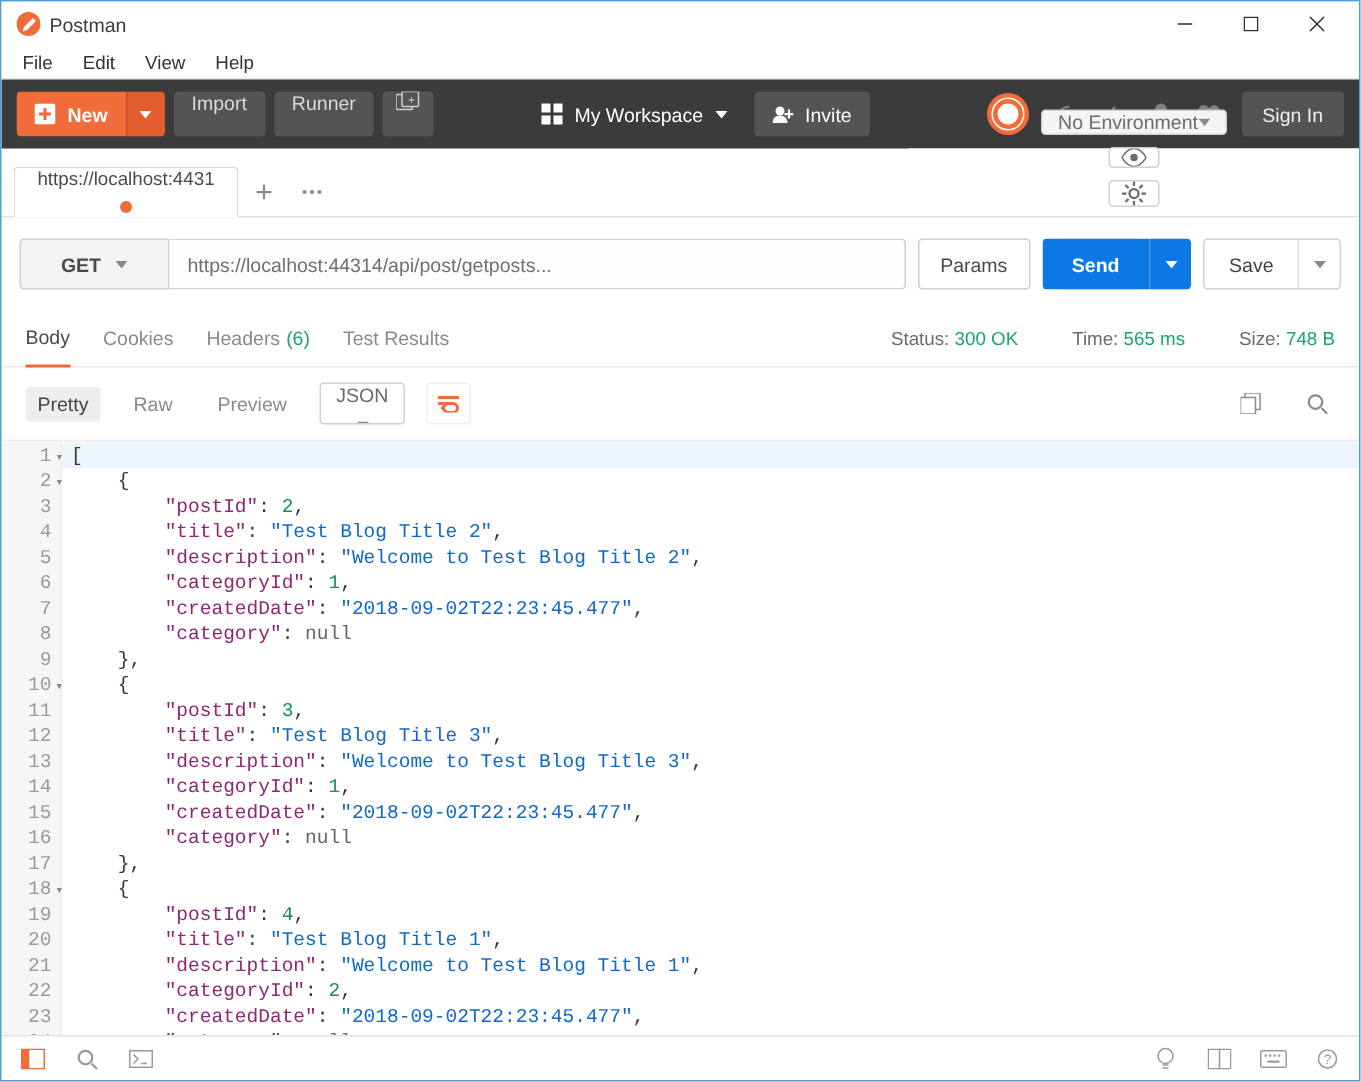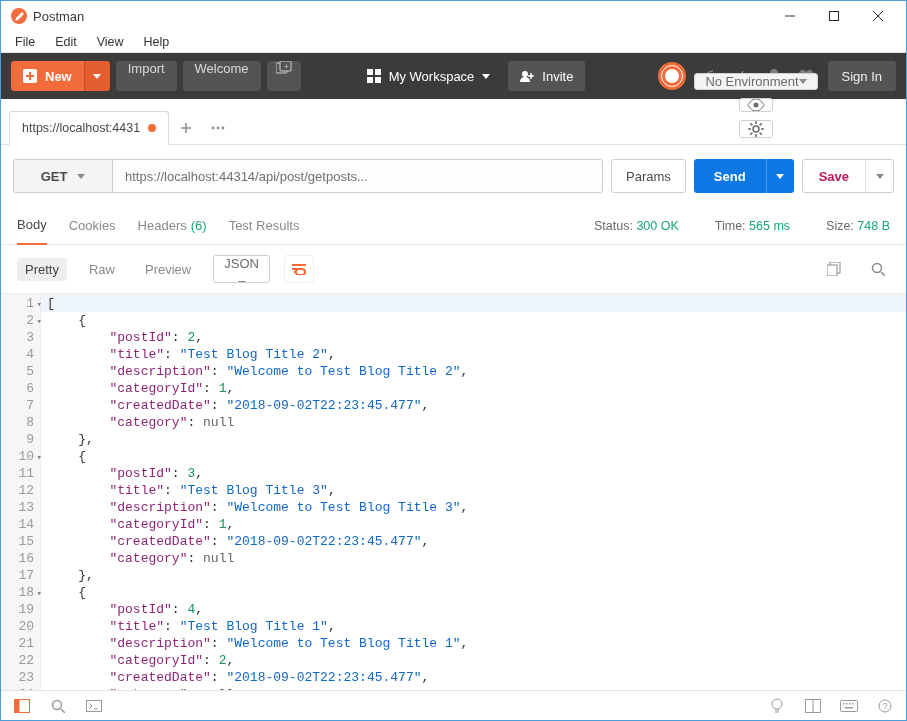--- a/index.html
+++ b/index.html
@@ -31,37 +31,37 @@
   .invite { display:inline-flex; align-items:center; gap:8px; height:30px; padding:0 12px; color:#fff; background:#545454; border-radius:3px; margin-right:18px; }
   .rbadge { width:28px; height:28px; border-radius:50%; background:#f26b3a; position:relative; margin-right:8px; display:inline-flex; align-items:center; justify-content:center; }
   .rbadge .inner { width:14px; height:14px; border-radius:50%; background:#fff; }
   .rbadge .outer { position:absolute; inset:3px; border:1.5px solid #fff; border-radius:50%; }
   .ricon { width:28px; height:28px; display:inline-flex; align-items:center; justify-content:center; color:#7e7e7e; margin:0 2px; }
   .signin { height:30px; padding:0 14px; background:#545454; color:#eee; border-radius:3px; display:inline-flex; align-items:center; margin-left:6px; }
 
   
   .row2 { height:46px; display:flex; align-items:stretch; }
   .tabs { flex:1; display:flex; align-items:flex-end; padding-left:8px; border-bottom:1px solid #e2e2e2; gap:2px; }
-  .tab { height:34px; min-width:150px; padding:0 12px; background:#fff; border:1px solid #d9d9d9; border-bottom-color:#fff; border-radius:3px 3px 0 0; display:flex; align-items:center; gap:8px; font-size:12.5px; color:#4a4a4a; position:relative; top:1px; }
+  .tab { height:34px; min-width:150px; padding:0 12px; background:#fff; border:1px solid #d9d9d9; border-bottom-color:#fff; border-radius:3px 3px 0 0; display:flex; align-items:center; gap:8px; font-size:12.5px; color:#4a4a4a; position:relative; top:1px;flex-direction:column; }
   .tab .dot { width:8px; height:8px; border-radius:50%; background:#f26b3a; }
   .tabadd, .tabdots { width:30px; height:34px; border:1px solid transparent; display:flex; align-items:center; justify-content:center; color:#8d8d8d; position:relative; top:1px; }
   .envwrap { width:300px; display:flex; align-items:center; justify-content:flex-end; gap:8px; padding:6px 10px; border-bottom:1px solid #e2e2e2; background:#fff;flex-direction:column; }
   .envsel { flex:1; height:32px; background:#f4f4f4; border:1px solid #d0d0d0; border-radius:3px; display:flex; align-items:center; padding:0 10px; color:#6b6b6b; justify-content:space-between; }
   .envbtn { width:34px; height:32px; border:1px solid #d0d0d0; border-radius:3px; display:flex; align-items:center; justify-content:center; color:#6b6b6b; background:#fff; }
 
   
   .reqrow { display:flex; align-items:center; gap:8px; padding:14px 12px;justify-content:space-between; }
   .method { width:100px; height:34px; border:1px solid #d0d0d0; background:#f4f4f4; border-radius:3px 0 0 3px; display:flex; align-items:center; justify-content:center; gap:10px; color:#4a4a4a; font-weight:600; }
   .urlbox { flex:1; height:34px; border:1px solid #d0d0d0; border-left:none; border-radius:0 3px 3px 0; display:flex; align-items:center; padding:0 12px; color:#707070; background:#fdfdfd; }
   .reqbtn { height:34px; padding:0 14px; border:1px solid #d0d0d0; border-radius:3px; background:#fff; color:#4a4a4a; display:flex; align-items:center; }
   .send { display:flex; height:34px; border-radius:3px; overflow:hidden; }
   .send .s1 { background:#0b78e3; color:#fff; padding:0 20px; display:flex; align-items:center; font-weight:600; }
   .send .s2 { background:#0b78e3; width:28px; display:flex; align-items:center; justify-content:center; border-left:1px solid rgba(255,255,255,.25); color:#fff; }
   .save { display:flex; height:34px; border:1px solid #d0d0d0; border-radius:3px; overflow:hidden; background:#fff; }
-  .save .s1 { padding:0 16px; display:flex; align-items:center; color:#be185d;font-weight:bold; }
+  .save .s1 { padding:0 16px; display:flex; align-items:center; color:#404040; }
   .save .s2 { width:28px; display:flex; align-items:center; justify-content:center; border-left:1px solid #e0e0e0; color:#8b8b8b; }
 
   
   .resptabs { display:flex; align-items:center; padding:0 16px; border-bottom:1px solid #eaeaea; height:38px; gap:22px; font-size:13px; color:#8a8a8a; }
   .resptab.active { color:#4a4a4a; border-bottom:2px solid #f26b3a; height:38px; display:flex; align-items:center; }
   .countbadge { color:#1aa56f; margin-left:4px; }
   .resptabs .spacer { flex:1; }
   .meta { font-size:12.5px; color:#6b6b6b; margin-left:14px; }
   .meta .v { color:#1aa56f; }
 
@@ -143,21 +143,21 @@
     <span class="na">
         <svg width="8" height="5">
           <path d="M0 0 L4 5 L8 0" fill="#fff"></path>
         </svg>
       </span>
   </span>
   <span class="dbtn">
       <span>Import</span>
     </span>
   <span class="dbtn">
-      <span>Welcome</span>
+      <span>Runner</span>
     </span>
   <span class="dbtn icon-only">
     <svg width="16" height="14">
         <rect x="0" y="2" width="11" height="10" rx="1" fill="none" stroke="#cfcfcf"></rect>
         <rect x="4" y="0" width="11" height="10" rx="1" fill="#545454" stroke="#cfcfcf"></rect>
         <text x="8" y="8" font-size="8" fill="#cfcfcf">+</text>
       </svg>
   </span>
   <span class="spacer"></span>
   <span class="ws">

